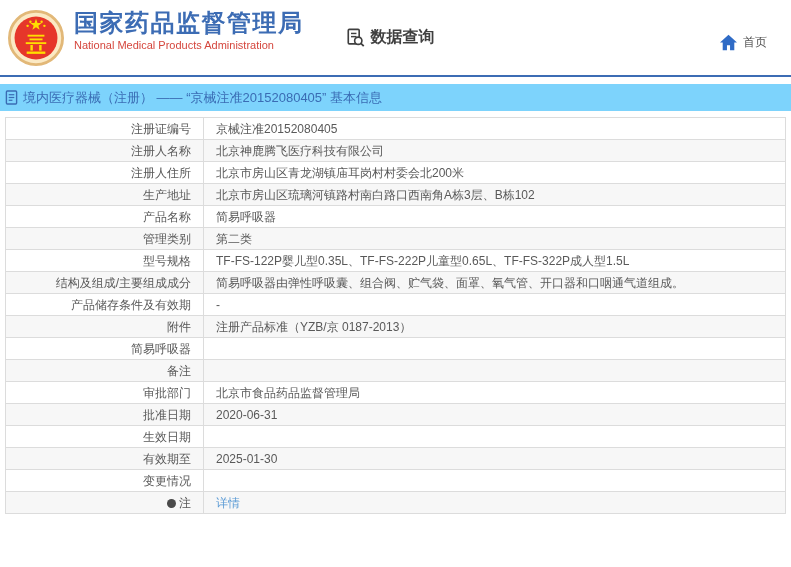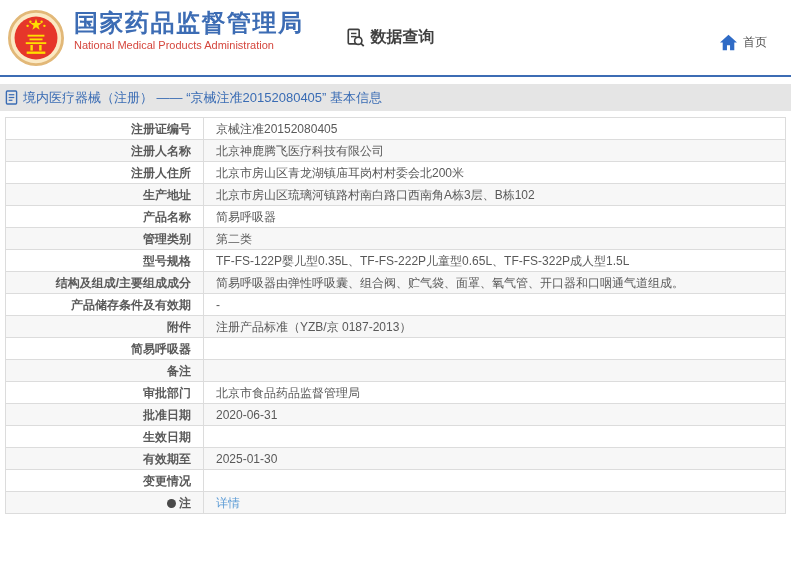--- a/index.html
+++ b/index.html
@@ -37,21 +37,21 @@
   .top-nav { margin-left:auto; margin-right:24px; display:flex; gap:32px; padding-top:10px; }
   .nav-item {
     display:flex; flex-direction:row; align-items:center; gap:5px;
     font-size:12px; color:#555; cursor:pointer; white-space:nowrap;
   }
 
   
   .breadcrumb-bar {
     margin-top:7px;
     height:27px;
-    background:#e5e5e5;
+    background:#7dd3fc;
     display:flex; align-items:center; gap:5px;
     padding-left:5px;
     font-size:13px; color:#3a6cb4;
   }
 
   
   .info-table {
     margin:6px 5px 0 5px;
     width:781px;
     border-collapse:collapse;
@@ -62,21 +62,21 @@
   .info-table tr:nth-child(even) { background:#f7f7f7; }
   .info-table th, .info-table td {
     border:1px solid #dcdcdc;
     height:22px;
     line-height:16px;
     padding-top:0; padding-bottom:0;
     overflow:hidden; white-space:nowrap;
   }
   .info-table th {
     width:198px;
-    font-weight:bold;
+    font-weight:normal;
     text-align:right;
     padding-right:12px;
   }
   .info-table td { text-align:left; padding-left:12px; }
   .info-table a { color:#5b9bd5; text-decoration:none; cursor:pointer; }
 
   .note-icon {
     display:inline-block; position:relative;
     width:9px; height:9px; border-radius:50%;
     background:#4a4a4a; margin-right:3px; vertical-align:-1px;

